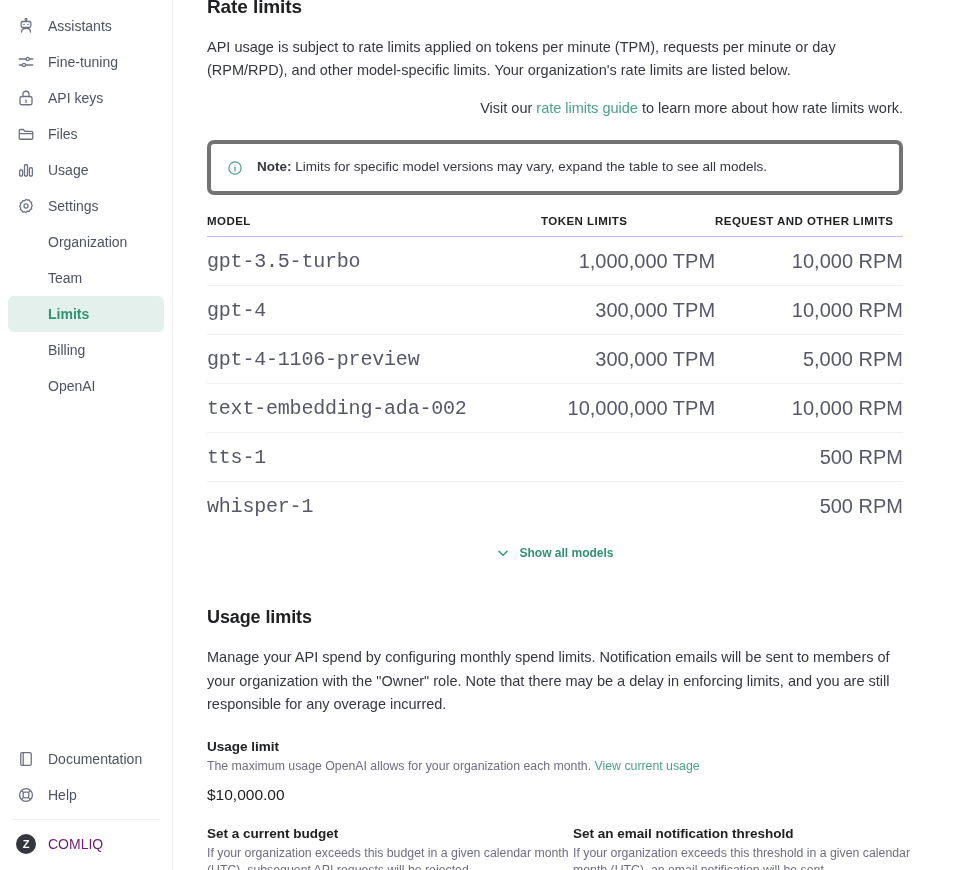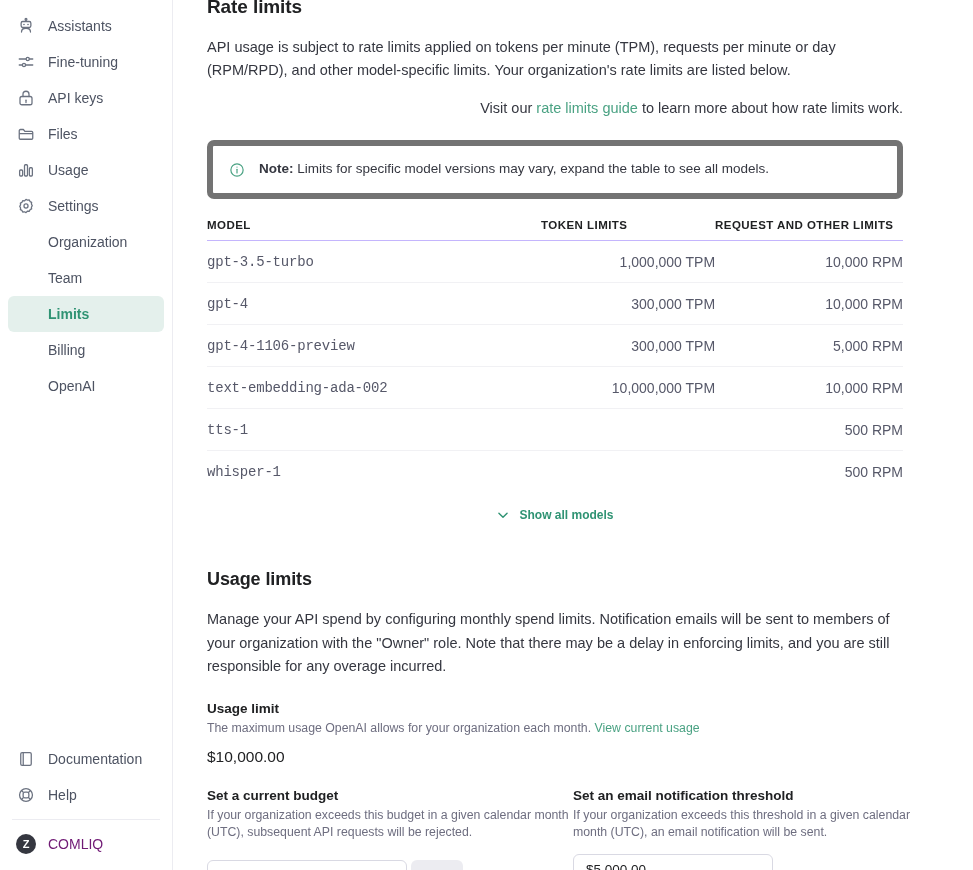--- a/index.html
+++ b/index.html
@@ -115,21 +115,21 @@
   p.body-text.tight { margin-top: 14px; text-align: right; }
   a.green-link {
     color: #4aa283;
     text-decoration: none;
     cursor: pointer;
   }
 
   
   .note-box {
     margin-top: 20px;
-    border: 6px solid #737373;
+    border: 4px solid #737373;
     border-radius: 7px;
     padding: 14px 16px;
     display: flex;
     align-items: center;
     background: #fff;
   }
   .note-icon {
     flex: 0 0 16px;
     width: 16px; height: 16px;
     margin-right: 14px;
@@ -158,21 +158,21 @@
     padding: 0 0 9px 0;
     border-bottom: 1px solid #c4b5fd;
     white-space: nowrap;
   }
   table.limits th.c-model { width: 48%; }
   table.limits th.c-token { width: 25%; }
   table.limits th.c-req   { width: 27%; }
   table.limits td {
     padding: 13px 0 12px 0;
     border-bottom: 1px solid #f1f1f4;
-    font-size: 14px;
+    font-size: 20px;
     color: #565869;
   }
   table.limits tr:last-child td { border-bottom: none; }
   td.model-cell {
     font-family: "Liberation Mono", "DejaVu Sans Mono", monospace;
     font-size: 13.5px;
     color: #565869;
     letter-spacing: -0.2px;
   }
   td.num-cell { text-align: right; white-space: nowrap; }

